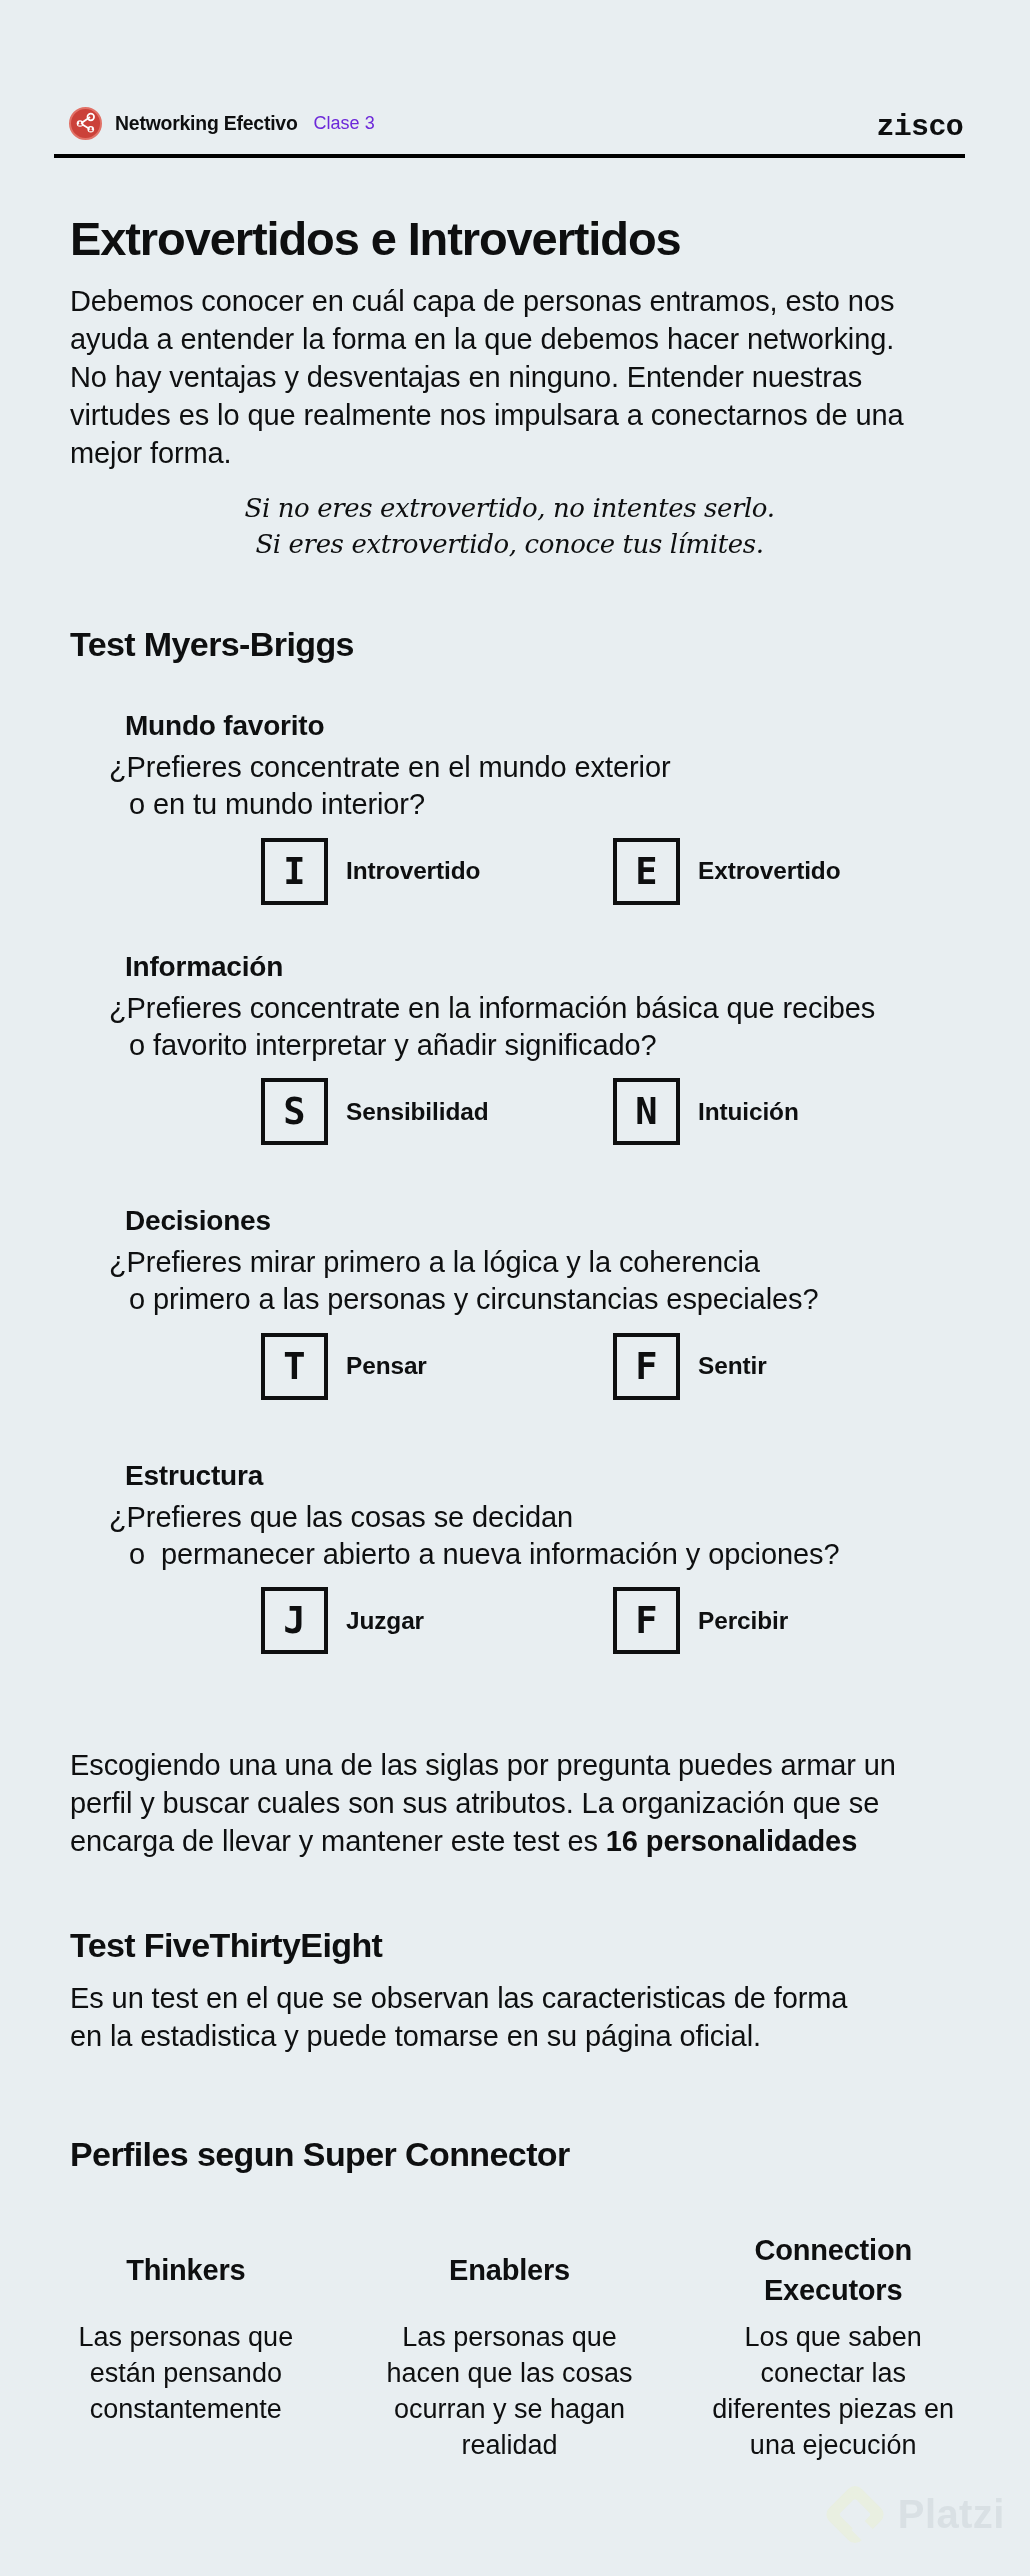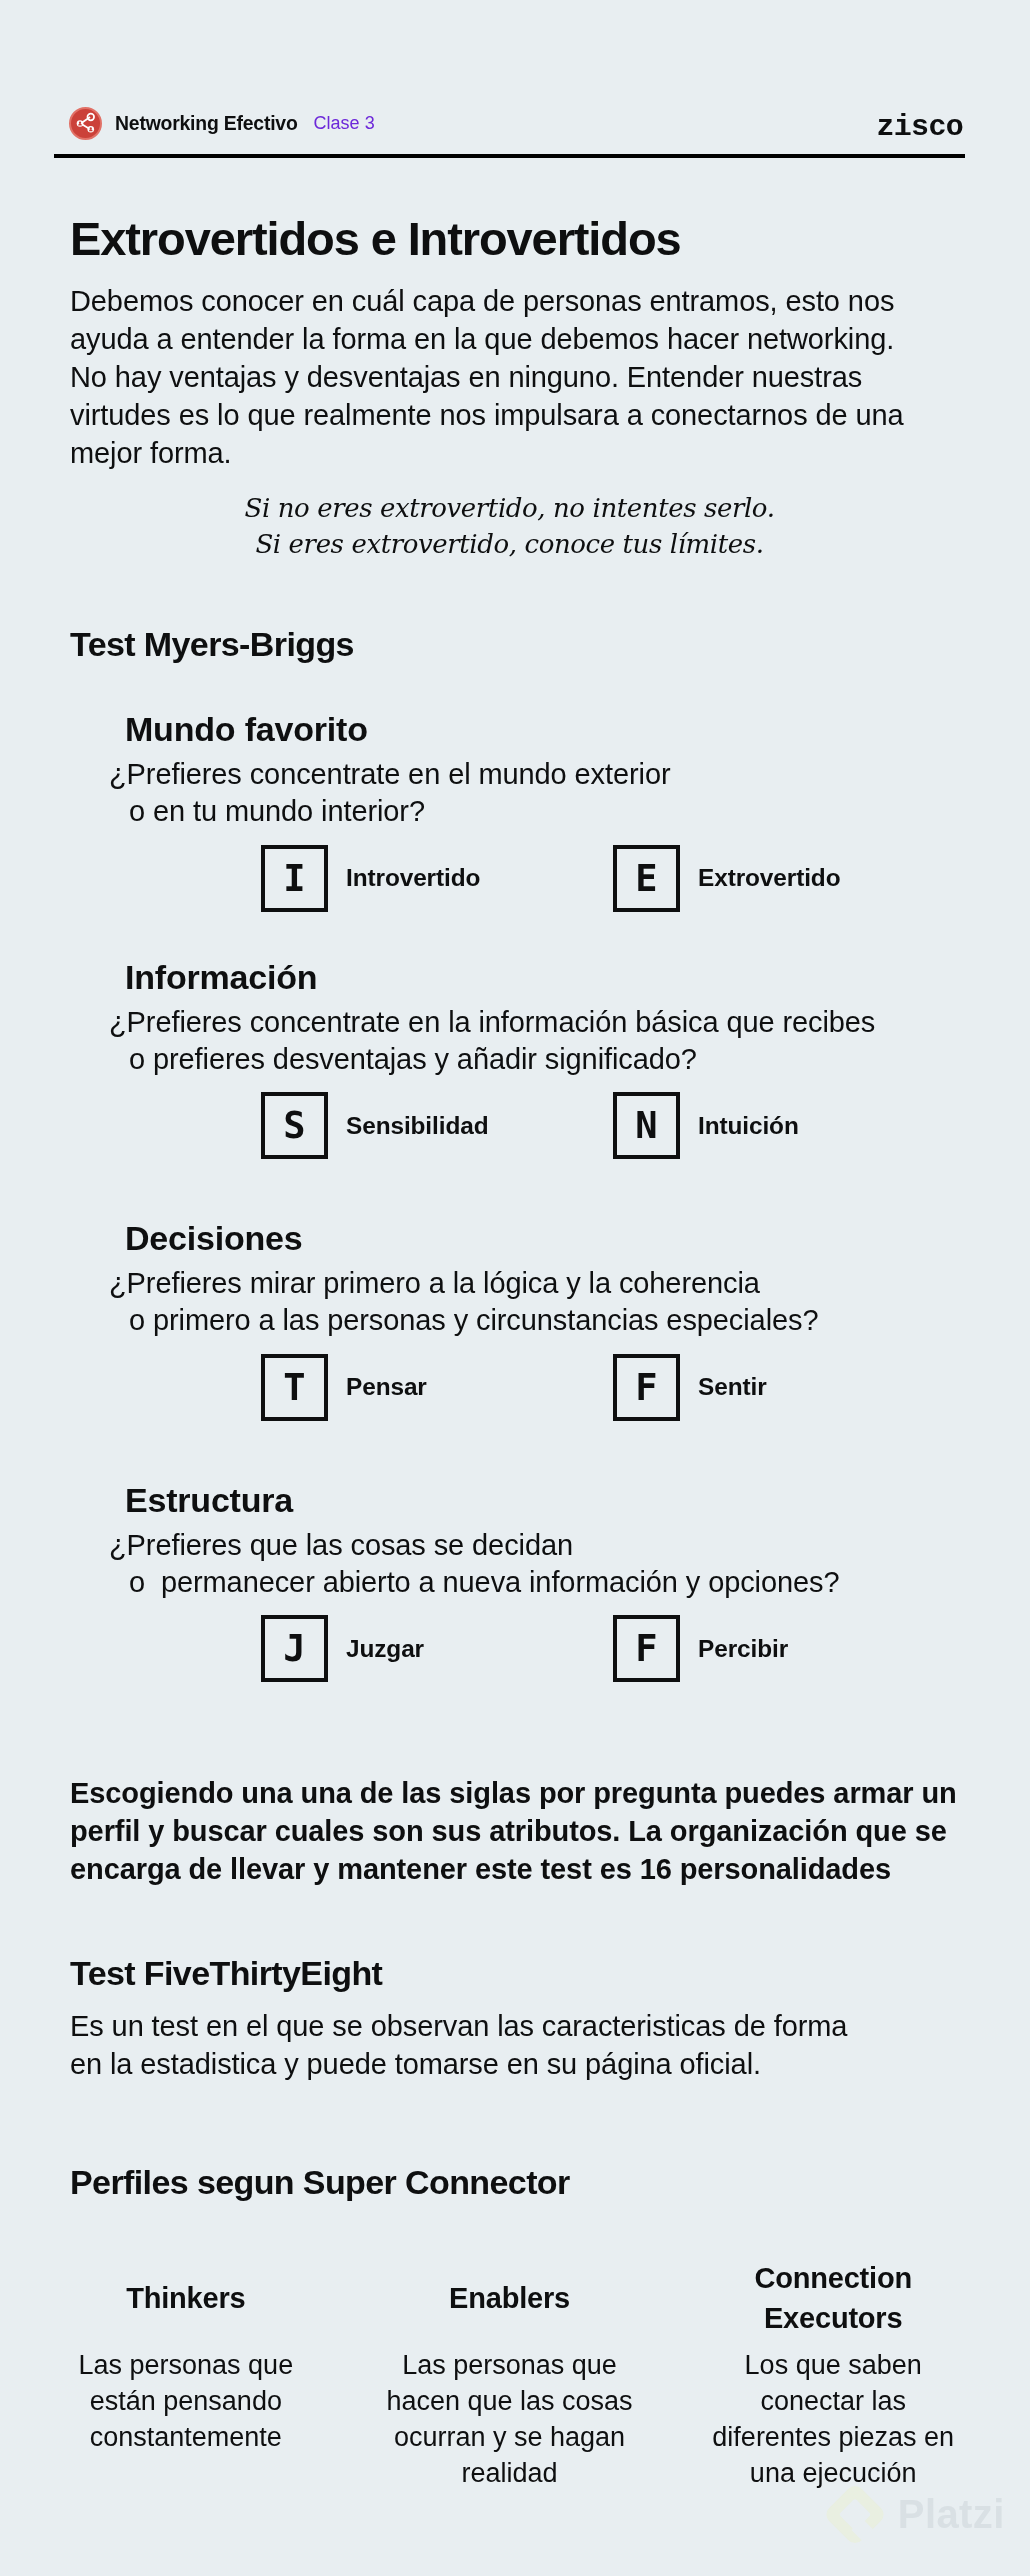--- a/index.html
+++ b/index.html
@@ -49,37 +49,37 @@
   h2.sec-heading {
     margin:63px 69px 0 70px;
     font-size:34px; font-weight:bold; letter-spacing:-0.6px;
   }
   h2.mt-lg { margin-top:66px; }
   h2.mt-xl { margin-top:80px; }
 
   
   .mbti h3 {
     margin:46px 16px 0 125px;
-    font-size:34px; font-weight:bold; letter-spacing:-0.2px;
+    font-size:28px; font-weight:bold; letter-spacing:-0.2px;
   }
   .mbti.deep h3 { margin-top:60px; }
   .mbti .question { margin:7.2px 43px 0 109px; font-size:29px; line-height:37px; }
   .mbti .question .line { white-space:pre; }
   .mbti .question .line + .line { margin-left:20px; }
   .options { display:flex; align-items:center; margin-top:14.3px; padding-left:261px; }
   .option { display:flex; align-items:center; width:352px; flex:0 0 auto; }
   .letter-box {
     width:67px; height:67px; border:4.3px solid #0e0f10;
     display:flex; align-items:center; justify-content:center;
     font-family:"DejaVu Sans Mono","Liberation Mono",monospace;
     font-weight:bold; font-size:37px; flex:0 0 auto;
   }
   .option-label { margin-left:18px; font-size:24.4px; font-weight:bold; letter-spacing:-0.1px; }
 
-  .closing { margin:92px 43px 0 70px;font-weight:bold; }
+  .closing { margin:92px 43px 0 70px; }
   .fte-para { margin:14.3px 43px 0 70px; }
 
   
   .profiles-row { display:flex; margin:56px 36px 0 36px; gap:24px; }
   .profile { flex:1; text-align:center; }
   .p-head {
     min-height:80px;
     display:flex; flex-direction:column; justify-content:center; align-items:center;
     font-size:29px; font-weight:bold; line-height:40px; letter-spacing:-0.2px;
   }
@@ -152,21 +152,21 @@
         <div class="letter-box">E</div>
         <div class="option-label">Extrovertido</div>
       </div>
     </div>
   </div>
 
   <div class="mbti">
     <h3>Información</h3>
     <div class="para question">
         <div class="line">¿Prefieres concentrate en la información básica que recibes</div>
-        <div class="line">o prefieres desventajas y añadir significado?</div>
+        <div class="line">o favorito interpretar y añadir significado?</div>
       </div>
     <div class="options">
       <div class="option">
         <div class="letter-box">S</div>
         <div class="option-label">Sensibilidad</div>
       </div>
       <div class="option">
         <div class="letter-box">N</div>
         <div class="option-label">Intuición</div>
       </div>

